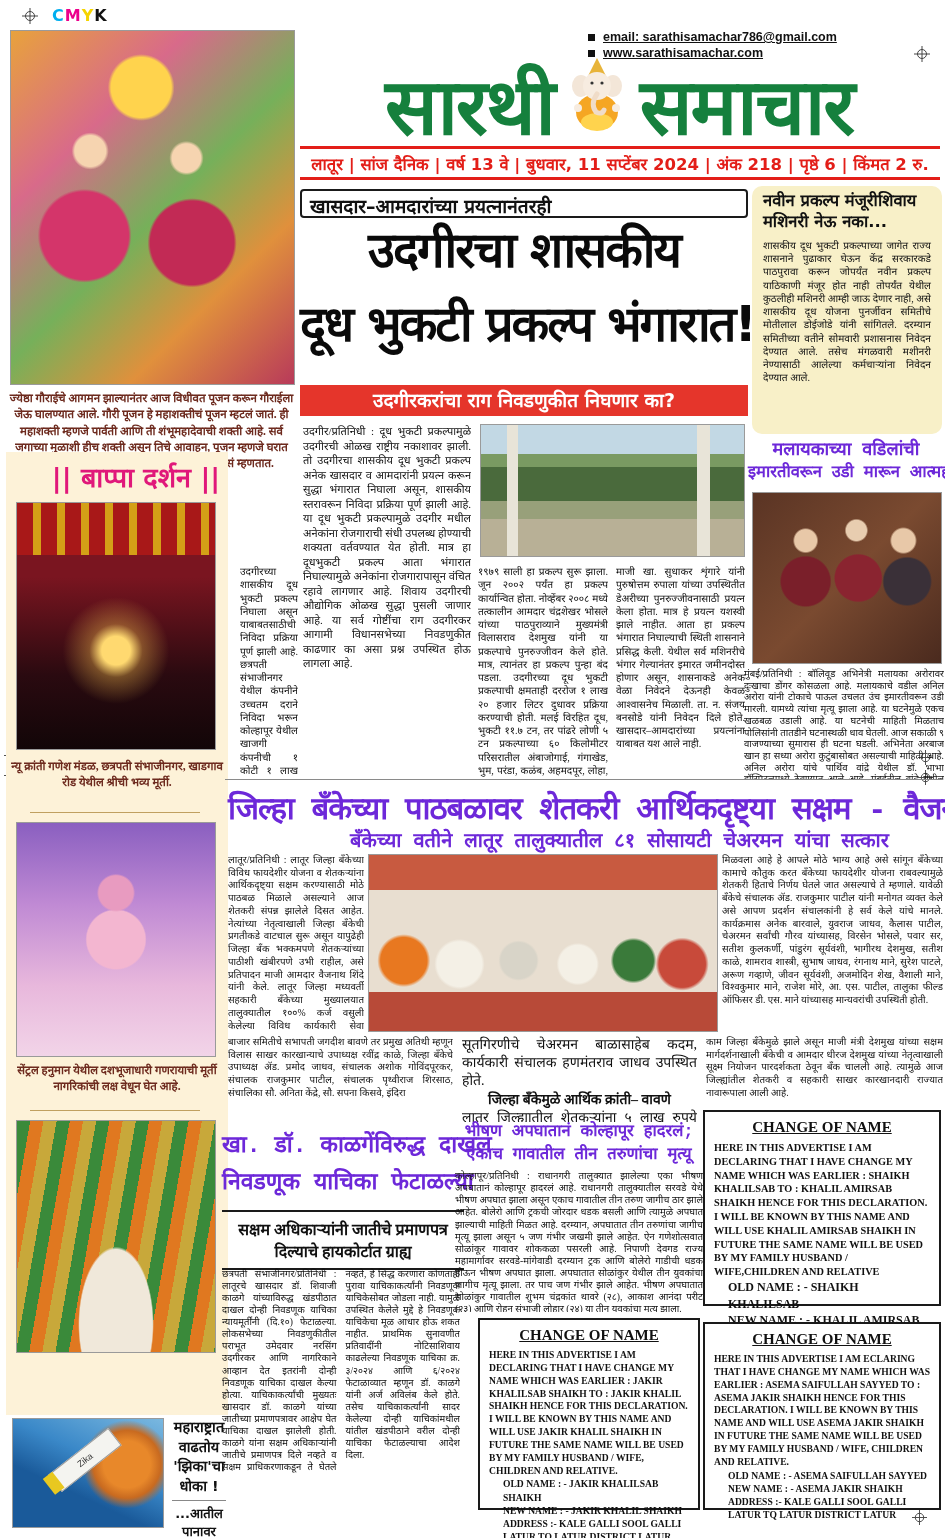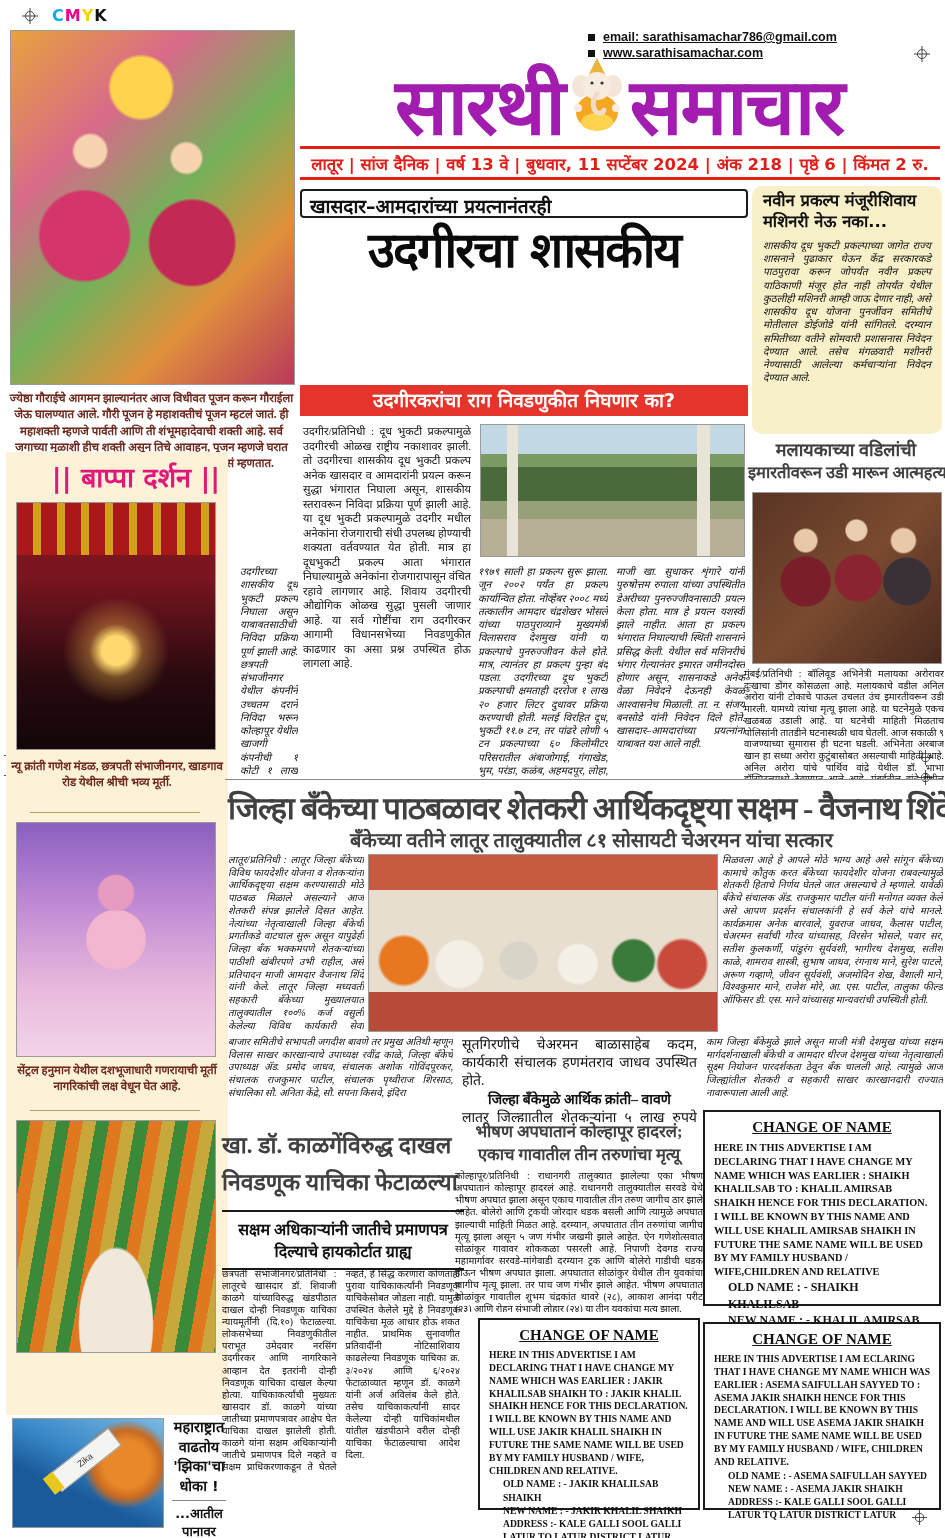--- a/index.html
+++ b/index.html
@@ -15,21 +15,21 @@
   
   .regmark{width:16px;height:16px;display:inline-block;}
   .cmyk{font-family:"DejaVu Sans",sans-serif;font-weight:bold;font-size:16px;letter-spacing:1px;}
   .cmyk .c{color:#00aeef}.cmyk .m{color:#ec008c}.cmyk .y{color:#f5d400}.cmyk .k{color:#111}
 
   
   .contact{font-size:12.5px;font-weight:bold;font-family:"Liberation Sans",sans-serif;}
   .contact div{margin-bottom:2px;}
   .contact .bullet{display:inline-block;width:7px;height:7px;background:#111;margin-right:8px;}
   .contact u{text-decoration:underline;}
-  .masthead{display:flex;align-items:flex-end;justify-content:center;gap:2px;color:#a21caf;}
+  .masthead{display:flex;align-items:flex-end;justify-content:center;gap:12px;color:#15803d;}
   .masthead .word{font-family:"DejaVu Sans","Liberation Sans",sans-serif;font-weight:800;
                   font-size:78px;line-height:.95;letter-spacing:-2px;}
   .redrule{background:#e31e18;height:3px;}
   .dateline{color:#e31e18;font-weight:bold;font-size:16.5px;text-align:center;
             font-family:"DejaVu Sans","Liberation Sans",sans-serif;}
 
   
   .photo{border:1px solid #9a9a9a;box-sizing:border-box;}
   .ph-gauri{background:
     radial-gradient(circle at 28% 34%,#f6d4b0 0 5%,transparent 6%),
@@ -87,29 +87,29 @@
             font-family:"DejaVu Sans","Liberation Sans",sans-serif;}
 
   
   .kickerbox{border:2px solid #1a1a1a;border-radius:4px;font-size:19px;font-weight:bold;
              padding:2px 8px;box-sizing:border-box;
              font-family:"DejaVu Sans","Liberation Sans",sans-serif;}
   .bighead{font-family:"DejaVu Sans","Liberation Sans",sans-serif;font-weight:800;color:#0a0a0a;
            font-size:49px;line-height:1.5;text-align:center;letter-spacing:-2px;}
   .strap{background:#e5352b;color:#fff;font-weight:bold;font-size:19px;text-align:center;
          font-family:"DejaVu Sans","Liberation Sans",sans-serif;line-height:31px;}
-  .body10{font-size:10.2px;line-height:1.3;font-style:italic;}
+  .body10{font-size:10.2px;line-height:1.3;}
   .body11{font-size:11px;line-height:1.32;}
 
   
   .ybox{background:#f8f0c8;border-radius:10px;padding:4px 11px;box-sizing:border-box;}
   .ybox h3{margin:0 0 6px 0;font-size:16.5px;line-height:1.3;
            font-family:"DejaVu Sans","Liberation Sans",sans-serif;font-weight:800;}
 
-  .midhead{font-family:Liberation Serif, serif;font-weight:800;color:#404040;}
+  .midhead{font-family:Liberation Mono, monospace;font-weight:800;color:#6d28d9;}
   .subbox{border-top:2px solid #1a1a1a;border-bottom:2px solid #1a1a1a;}
 
   
   .conbox{border:2px solid #1a1a1a;padding:7px 9px;box-sizing:border-box;background:#fff;
           font-family:"Liberation Serif",serif;}
   .conbox .t{font-weight:bold;font-size:15px;text-align:center;text-decoration:underline;margin-bottom:5px;}
   .conbox .p{font-size:10.3px;line-height:1.34;font-weight:600;}
   .conbox .ln{font-size:12px;line-height:1.38;font-weight:bold;text-align:left;padding-left:14px;}
   .hairline{background:#8a8a8a;height:1px;}
 </style>
@@ -223,20 +223,21 @@
   </div>
   <div class="abs" style="left:166px;top:1418px;width:66px;">
     <div class="zikatext">महाराष्ट्रात वाढतोय 'झिका'चा धोका !</div>
     <div class="divider" style="margin:4px 6px;border-color:#888;"></div>
     <div class="zikatext" style="font-size:13px;">...आतील पानावर</div>
   </div>
 
   <div class="abs kickerbox" style="left:300px;top:189px;width:448px;height:29px;">खासदार–आमदारांच्या प्रयत्नानंतरही</div>
   <div class="abs bighead nowrap" style="left:300px;top:214px;width:448px;">
     <div>उदगीरचा शासकीय</div>
+    <div>दूध भुकटी प्रकल्प भंगारात!</div>
   </div>
   <div class="abs strap" style="left:300px;top:385px;width:448px;height:31px;">उदगीरकरांचा राग निवडणुकीत निघणार का?</div>
 
   <div class="abs body11 jus ovh" style="left:303px;top:424px;width:168px;height:350px;">उदगीर/प्रतिनिधी : दूध भुकटी प्रकल्पामुळे उदगीरची ओळख राष्ट्रीय नकाशावर झाली. तो उदगीरचा शासकीय दूध भुकटी प्रकल्प अनेक खासदार व आमदारांनी प्रयत्न करून सुद्धा भंगारात निघाला असून, शासकीय स्तरावरून निविदा प्रक्रिया पूर्ण झाली आहे. या दूध भुकटी प्रकल्पामुळे उदगीर मधील अनेकांना रोजगाराची संधी उपलब्ध होण्याची शक्यता वर्तवण्यात येत होती. मात्र हा दूधभुकटी प्रकल्प आता भंगारात निघाल्यामुळे अनेकांना रोजगारापासून वंचित रहावे लागणार आहे. शिवाय उदगीरची औद्योगिक ओळख सुद्धा पुसली जाणार आहे. या सर्व गोष्टींचा राग उदगीरकर आगामी विधानसभेच्या निवडणुकीत काढणार का असा प्रश्न उपस्थित होऊ लागला आहे.</div>
   <div class="abs photo ph-dairy" style="left:480px;top:424px;width:265px;height:133px;"></div>
   <div class="abs body10 jus ovh" style="left:240px;top:565px;width:58px;height:212px;">उदगीरच्या शासकीय दूध भुकटी प्रकल्प निघाला असून याबाबतसाठीची निविदा प्रक्रिया पूर्ण झाली आहे. छत्रपती संभाजीनगर येथील कंपनीने उच्चतम दराने निविदा भरून कोल्हापूर येथील खाजगी कंपनीची १ कोटी १ लाख १४ रुपयांची निविदा मंजूर झाली असल्याची माहिती प्रादेशिक दुग्ध व्यवसाय विकास अधिकाऱ्यांनी दिली. संबंधित कंपनीचे कर्मचारी मंगळवारी प्रकल्पात मशिनरी नेण्यासाठी दाखल झाले होते. ही बाब शासकीय दूध योजना पुनर्जीवन समितीच्या पदाधिकाऱ्यांना समजल्यानंतर त्यांनी प्रकल्पात येऊन भंगार घेऊ जाऊ नका असे निवेदन दिले. या दूध भुकटी प्रकल्पाचे तत्कालीन मुख्यमंत्री शंकरराव चव्हाण यांनी १९७६ मध्ये भूमिपूजन केले. १९ जानेवारी</div>
   <div class="abs body10 jus ovh" style="left:478px;top:565px;width:130px;height:212px;">१९७९ साली हा प्रकल्प सुरू झाला. जून २००२ पर्यंत हा प्रकल्प कार्यान्वित होता. नोव्हेंबर २००८ मध्ये तत्कालीन आमदार चंद्रशेखर भोसले यांच्या पाठपुराव्याने मुख्यमंत्री विलासराव देशमुख यांनी या प्रकल्पाचे पुनरुज्जीवन केले होते. मात्र, त्यानंतर हा प्रकल्प पुन्हा बंद पडला. उदगीरच्या दूध भुकटी प्रकल्पाची क्षमताही दररोज १ लाख २० हजार लिटर दुधावर प्रक्रिया करण्याची होती. मलई विरहित दूध, भुकटी ११.७ टन, तर पांढरे लोणी ५ टन प्रकल्पाच्या ६० किलोमीटर परिसरातील अंबाजोगाई, गंगाखेड, भुम, परंडा, कळंब, अहमदपूर, लोहा, निलंगा, परभणी, धाराशिव, उमरगा आदी ठिकाणचे कच्चे थंड केलेले दूध भुकटी प्रकल्पासाठी येत होते. या प्रकल्पात ५३५ कर्मचाऱ्यांना प्रत्यक्ष रोजगार मिळत होता.</div>
   <div class="abs body10 jus ovh" style="left:616px;top:565px;width:129px;height:212px;">माजी खा. सुधाकर शृंगारे यांनी पुरुषोत्तम रुपाला यांच्या उपस्थितीत डेअरीच्या पुनरुज्जीवनासाठी प्रयत्न केला होता. मात्र हे प्रयत्न यशस्वी झाले नाहीत. आता हा प्रकल्प भंगारात निघाल्याची स्थिती शासनाने प्रसिद्ध केली. येथील सर्व मशिनरीचे भंगार गेल्यानंतर इमारत जमीनदोस्त होणार असून, शासनाकडे अनेक वेळा निवेदने देऊनही केवळ आश्वासनेच मिळाली. ता. न. संजय बनसोडे यांनी निवेदन दिले होते. खासदार–आमदारांच्या प्रयत्नांना याबाबत यश आले नाही.</div>
 
   <div class="abs ybox" style="left:752px;top:186px;width:190px;height:248px;">

